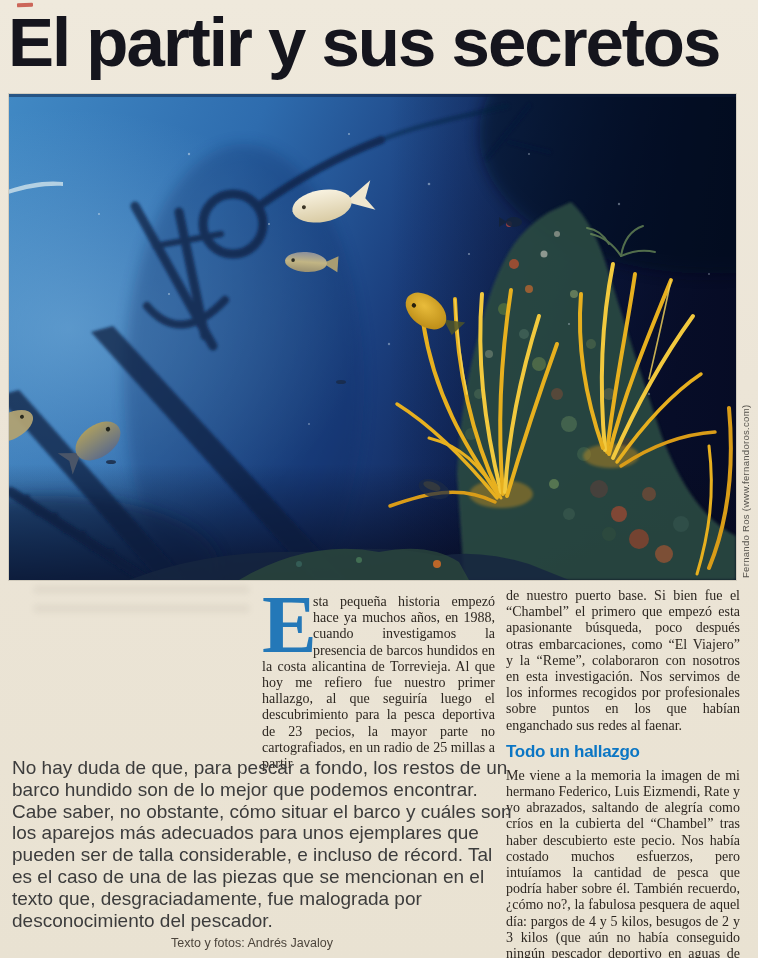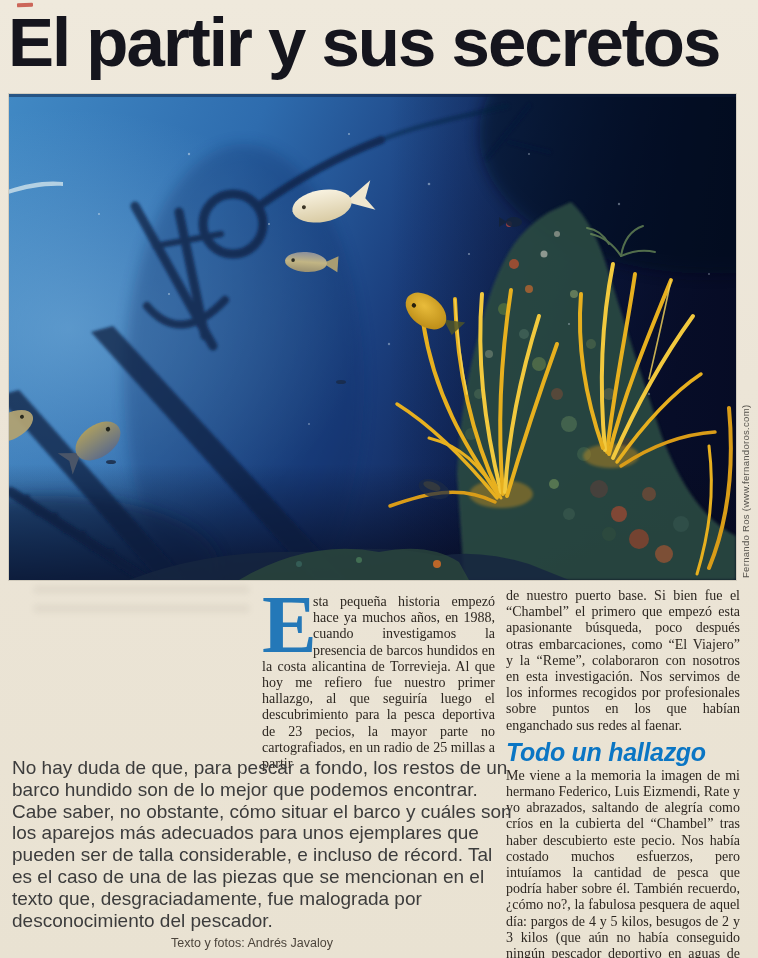--- a/index.html
+++ b/index.html
@@ -47,22 +47,22 @@
   }
   .col1 { left:262px; top:594px; width:233px; height:150px; }
   .col2 { left:506px; top:588px; width:234px; height:370px; }
   .dropcap {
     float:left; width:44px; height:62px; margin:2px 7px 0 0;
     font-size:82px; line-height:58px; font-weight:bold;
     color:#2478b8; font-family:"Liberation Serif", serif;
   }
   .subhead {
     font-family:"Liberation Sans", sans-serif; font-weight:bold;
-    font-size:25px; line-height:22px; letter-spacing:-.3px;
-    color:#0b76c4; margin:7px 0 5px 0;font-style:italic;
+    font-size:17px; line-height:22px; letter-spacing:-.3px;
+    color:#0b76c4; margin:7px 0 5px 0;
   }
   .intro {
     position:absolute; left:12px; top:757px; width:500px;
     font-family:"Liberation Sans", sans-serif;
     font-size:19px; line-height:21.8px; color:#3c3c3c;
   }
   .byline {
     position:absolute; left:12px; top:936px; width:480px; text-align:center;
     font-family:"Liberation Sans", sans-serif; font-size:12.5px; color:#4c453c;
   }

